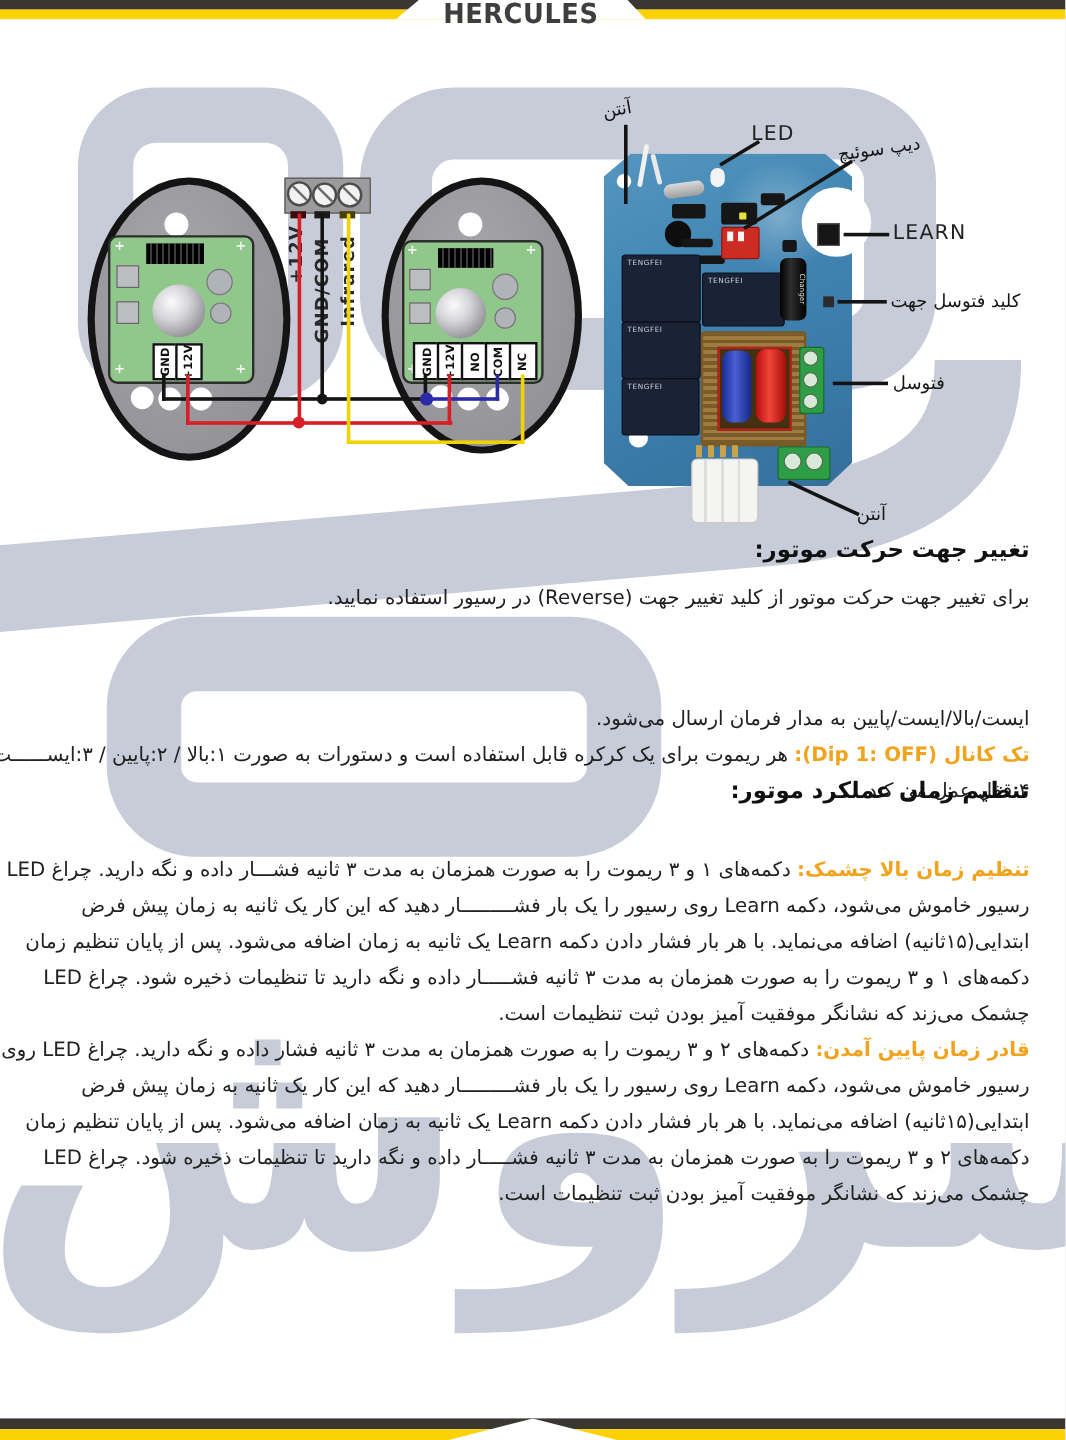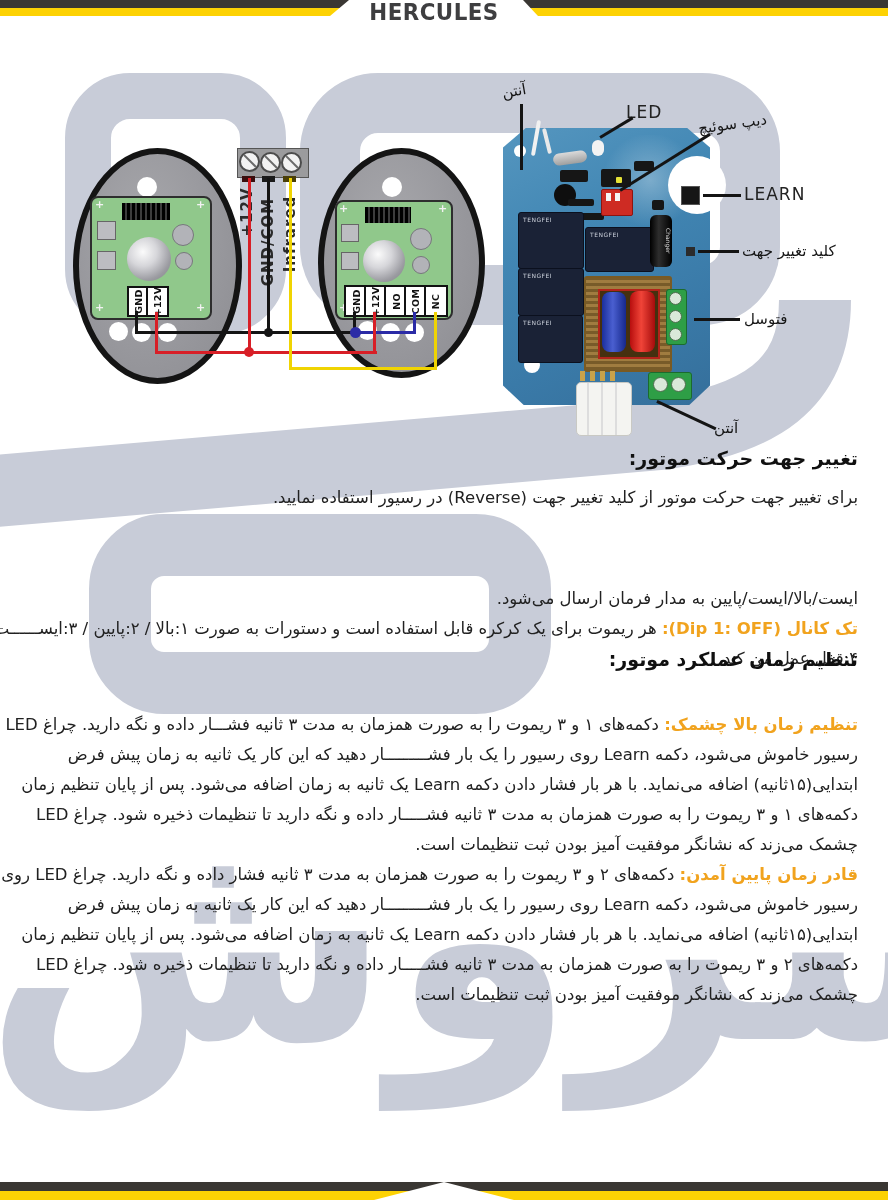--- a/index.html
+++ b/index.html
@@ -225,21 +225,21 @@
   <div class="abs" style="left:686px;top:247px;width:9px;height:9px;background:#2b2b2b;z-index:3;"></div>
 
   <div class="abs co-fa" style="left:502px;top:82px;transform:rotate(-10deg);z-index:4;">آنتن</div>
   <div class="abs callout-line" style="left:520px;top:104px;width:2.6px;height:66px;z-index:4;"></div>
   <div class="abs co-en" style="left:626px;top:102px;z-index:4;">LED</div>
   <div class="abs callout-line" style="left:600px;top:136px;width:38px;transform:rotate(-31deg);z-index:4;"></div>
   <div class="abs co-fa" style="left:698px;top:115px;transform:rotate(-8deg);z-index:4;">دیپ سوئیچ</div>
   <div class="abs callout-line" style="left:620px;top:189px;width:106px;transform:rotate(-32deg);z-index:4;"></div>
   <div class="abs co-en" style="left:744px;top:184px;z-index:4;">LEARN</div>
   <div class="abs callout-line" style="left:703px;top:194px;width:38px;z-index:4;"></div>
-  <div class="abs co-fa" style="left:742px;top:242px;z-index:4;">کلید تغییر جهت</div>
+  <div class="abs co-fa" style="left:742px;top:242px;z-index:4;">کلید فتوسل جهت</div>
   <div class="abs callout-line" style="left:698px;top:250px;width:41px;z-index:4;"></div>
   <div class="abs co-fa" style="left:744px;top:310px;z-index:4;">فتوسل</div>
   <div class="abs callout-line" style="left:694px;top:318px;width:46px;z-index:4;"></div>
   <div class="abs co-fa" style="left:714px;top:419px;z-index:4;">آنتن</div>
   <div class="abs callout-line" style="left:657px;top:400px;width:65px;transform:rotate(25deg);z-index:4;"></div>
 
   <div class="abs rtl h" style="right:30px;top:447px;z-index:2;">تغییر جهت حرکت موتور:</div>
   <div class="abs rtl bl" style="right:30px;top:485px;z-index:2;">برای تغییر جهت حرکت موتور از کلید تغییر جهت (Reverse) در رسیور استفاده نمایید.</div>
 
   <div class="abs rtl bl" style="right:30px;top:586px;z-index:2;">ایست/بالا/ایست/پایین به مدار فرمان ارسال می‌شود.</div>

